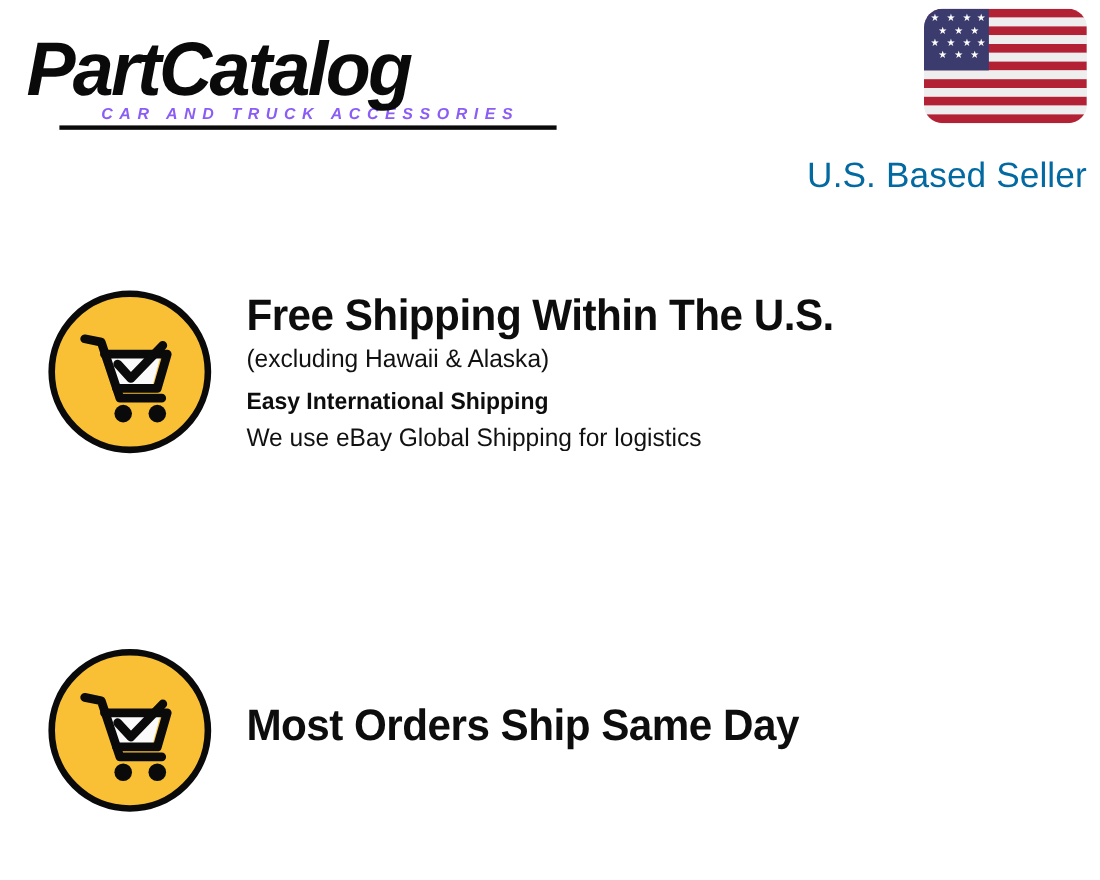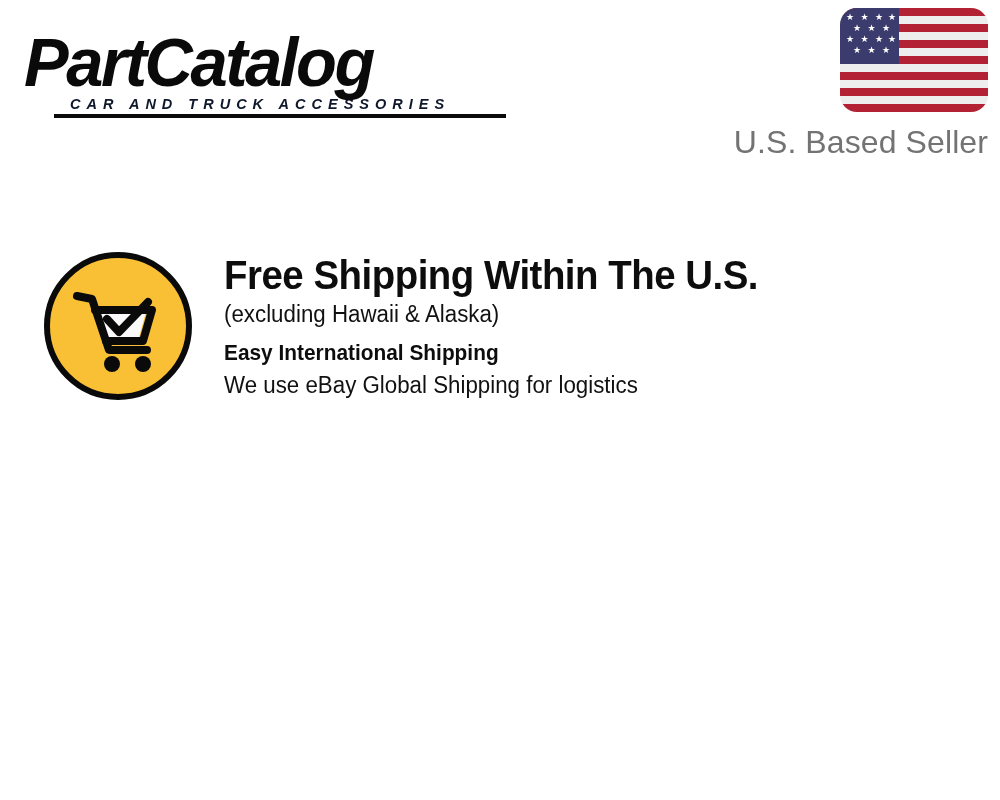--- a/index.html
+++ b/index.html
@@ -40,23 +40,23 @@
     transform: scaleX(0.97);
     transform-origin: left top;
     white-space: nowrap;
   }
   .brand-tagline {
     font-family: "Liberation Sans", sans-serif;
     font-weight: bold;
     font-style: italic;
     font-size: 14.5px;
     letter-spacing: 6.0px;
-    color: #0f172a;
+    color: #8b5cf6;
     margin-top: -2px;
-    margin-left: 46px;
+    margin-left: 68px;
     white-space: nowrap;
   }
   .brand-underline {
     position: absolute;
     left: 30px;
     top: 86px;
     width: 452px;
     height: 4px;
     background: #0a0a0a;
   }
@@ -101,23 +101,23 @@
     position: absolute;
     color: #ffffff;
     font-size: 9px;
     line-height: 9px;
     transform: translate(-50%, -50%);
   }
   .seller-text {
     font-family: "Liberation Sans", sans-serif;
     font-size: 32px;
     font-weight: normal;
-    color: #737373;
+    color: #0369a1;
     letter-spacing: 0.1px;
-    margin-top: 8px;
+    margin-top: 24px;
     white-space: nowrap;
   }
 
   
   .feature-row {
     position: absolute;
     display: flex;
     align-items: flex-start;
     left: 44px;
   }
@@ -168,21 +168,21 @@
     font-size: 21.5px;
     line-height: 31px;
     color: #0d0d0d;
     white-space: nowrap;
     transform: scaleX(0.97);
     transform-origin: left center;
   }
   .gap-8 { height: 8px; }
 
   
-  #feature-row-0 { top: 252px; }
+  #feature-row-0 { top: 264px; }
   #feature-row-1 { top: 418px; }
   #feature-row-2 { top: 590px; }
 
   #feature-row-1 .feature-text,
   #feature-row-2 .feature-text { padding-top: 47px; }
 </style>
 </head>
 <body>
 
 <div id="page">
@@ -248,14 +248,29 @@
     <div class="feature-text">
       <div class="feat-title">Free Shipping Within The U.S.</div>
       <div class="feat-sub">(excluding Hawaii &amp; Alaska)</div>
       <div class="gap-8"></div>
       <div class="feat-sub-strong">Easy International Shipping</div>
       <div class="feat-sub">We use eBay Global Shipping for logistics</div>
     </div>
   </div>
 
 
+  <div class="feature-row" id="feature-row-2">
+    <div class="icon-circle">
+      <svg width="100" height="94" viewBox="0 0 100 94" aria-hidden="true">
+        <path d="M30 33 L78 33 L70 62 L38 62 Z" fill="#FAFAFA"></path>
+        <path d="M9 17 L24 20 L41 71 L79 71" fill="none" stroke="#0a0a0a" stroke-width="8" stroke-linecap="round" stroke-linejoin="round"></path>
+        <path d="M27 31 L84 31 L75 62 L38 62" fill="none" stroke="#0a0a0a" stroke-width="8" stroke-linecap="round" stroke-linejoin="round"></path>
+        <path d="M39 40 L51 53 L80 23" fill="none" stroke="#0a0a0a" stroke-width="8" stroke-linecap="round" stroke-linejoin="round"></path>
+        <circle cx="44" cy="85" r="8" fill="#0a0a0a"></circle>
+        <circle cx="75" cy="85" r="8" fill="#0a0a0a"></circle>
+      </svg>
+    </div>
+    <div class="feature-text">
+      <div class="feat-title">Most Orders Ship Same Day</div>
+    </div>
+  </div>
 
 </div>
 
 </body></html>

